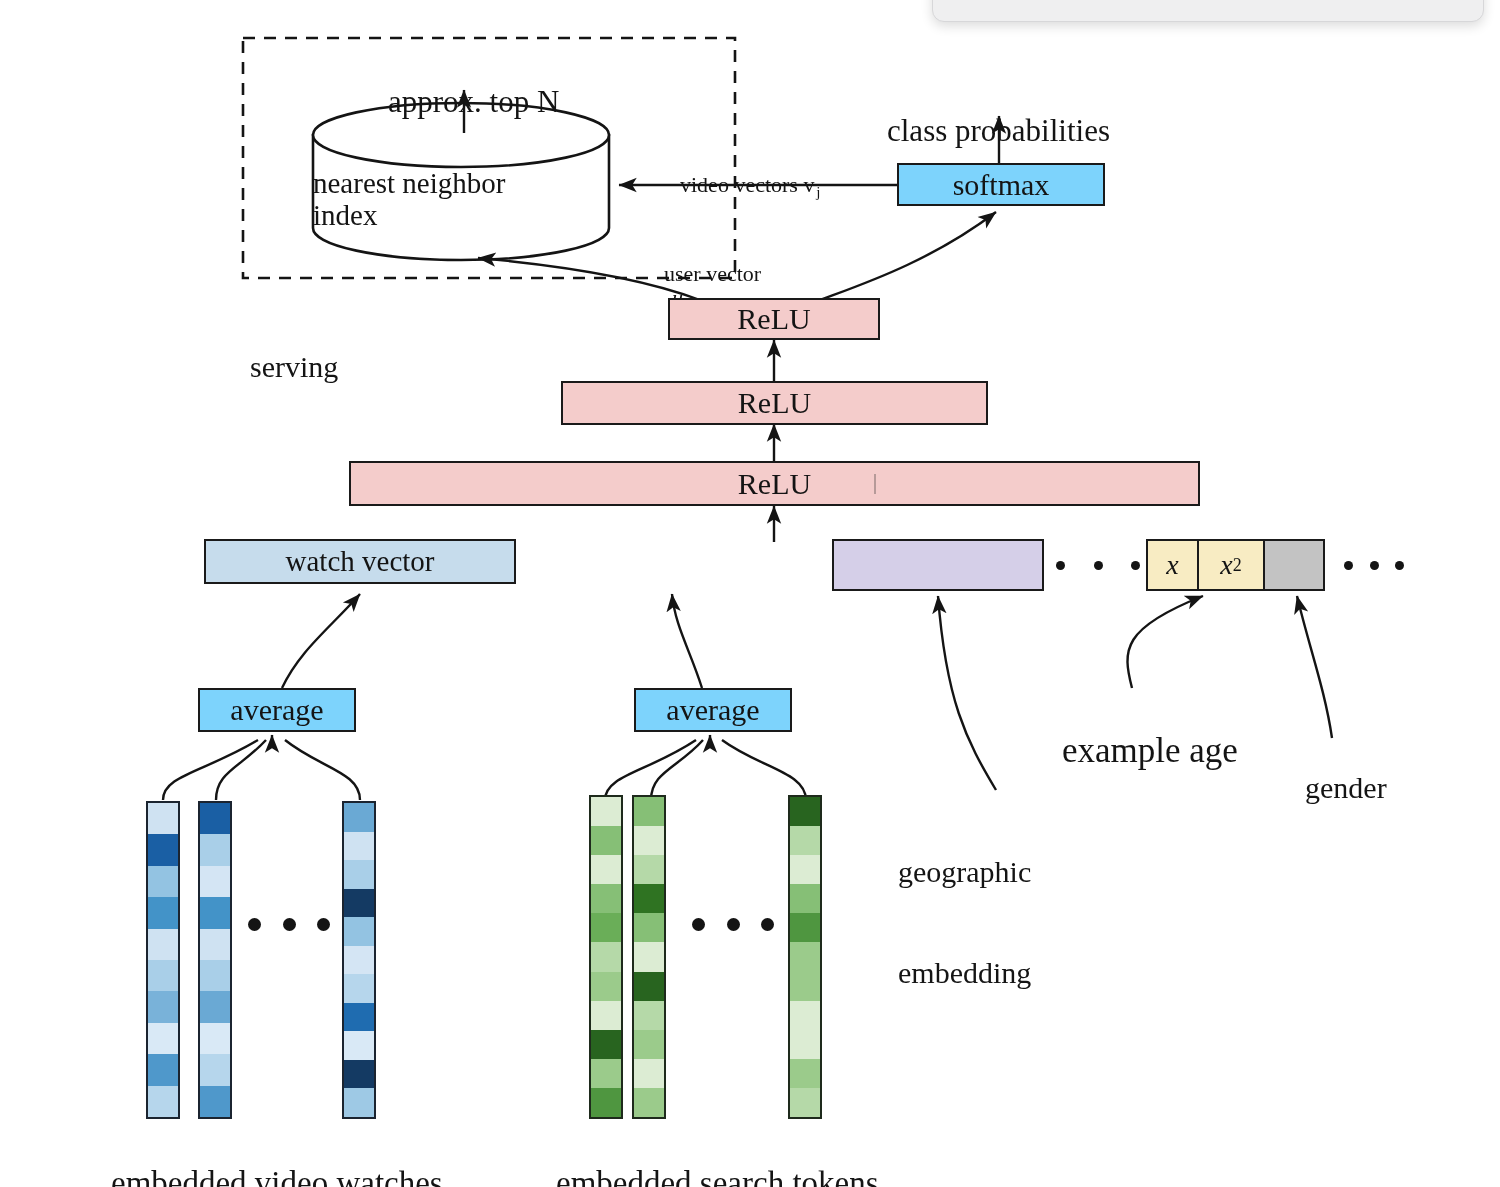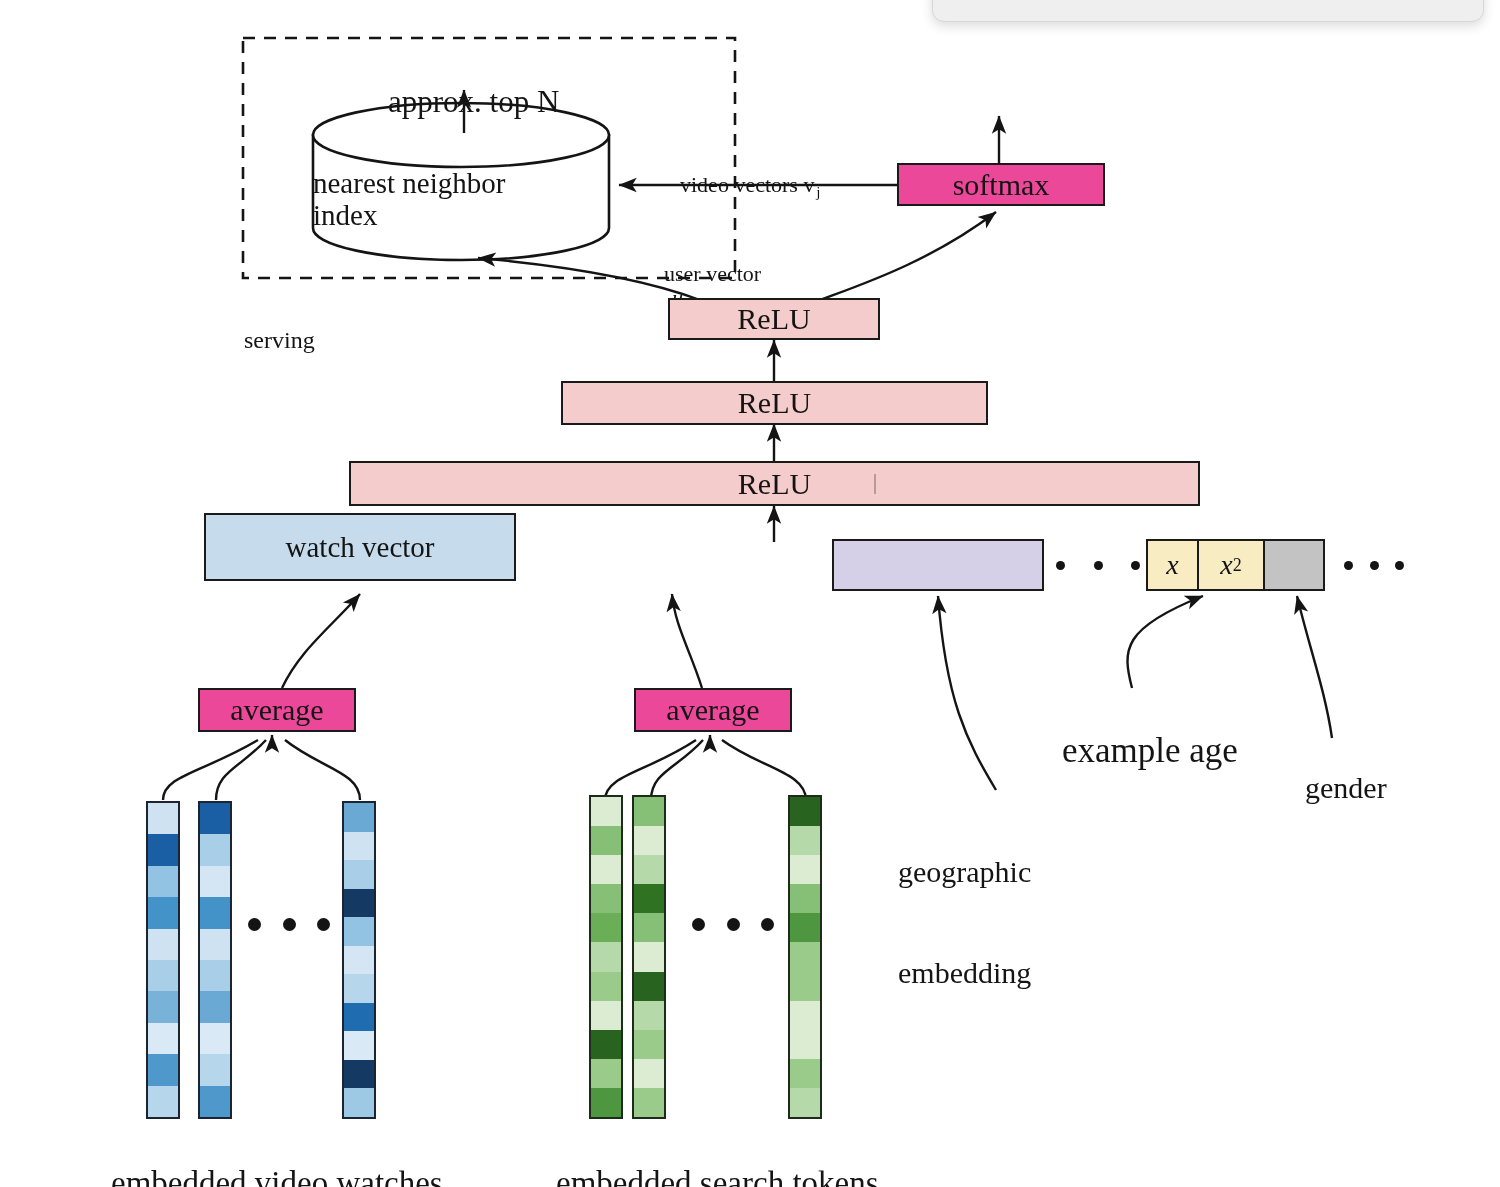--- a/index.html
+++ b/index.html
@@ -34,21 +34,21 @@
   .box {
     position: absolute;
     box-sizing: border-box;
     border: 2.2px solid #1a1a1a;
     display: flex;
     align-items: center;
     justify-content: center;
     line-height: 1;
   }
   .relu-box { background: #f4cccb; text-align: right; }
-  .plain-box { background: #ec4899; align-items: center; }
+  .plain-box { background: #7dd3fc; align-items: center; }
   .seg {
     position: absolute;
     box-sizing: border-box;
     border: 2.2px solid #1a1a1a;
     display: flex;
     align-items: center;
     justify-content: center;
   }
   .cyl-text {
     position: absolute;
@@ -152,51 +152,54 @@
 
   <div class="lbl" style="left:357px; top:50px; font-size:31px;">
     <span>approx. top N</span>
   </div>
 
   <div class="cyl-text" style="left:313px; top:168px; width:296px; font-size:29px;">
     <div>nearest neighbor</div>
     <div>index</div>
   </div>
 
-  <div class="lbl" style="left:220px; top:300px; font-size:24px;">
+  <div class="lbl" style="left:220px; top:316px; font-size:30px;">
     <span>serving</span>
   </div>
 
   <div class="lbl" style="left:658px; top:148px; font-size:22px;">
     <span>video vectors v</span><span class="ital" style="font-size:22px;"> </span><sub style="font-size:15px;">j</sub>
   </div>
 
   <div class="lbl" style="left:642px; top:237px; font-size:22px;">
     <span>user vector</span>
     <span class="ital" style="margin-left:8px;">u</span>
   </div>
 
+  <div class="lbl" style="left:856px; top:79px; font-size:31px;">
+    <span>class probabilities</span>
+  </div>
 
 
   <div class="box plain-box" style="left:897px; top:163px; width:208px; height:43px; font-size:30px;">
     <span>softmax</span>
   </div>
 
   <div class="box relu-box" style="left:668px; top:298px; width:212px; height:42px; font-size:30px;">
     <span>ReLU</span>
   </div>
   <div class="box relu-box" style="left:561px; top:381px; width:427px; height:44px; font-size:30px;">
     <span>ReLU</span>
   </div>
   <div class="box relu-box" style="left:349px; top:461px; width:851px; height:45px; font-size:30px;">
     <span>ReLU</span>
   </div>
   <div class="cursor-mark" style="left:874px; top:474px;"></div>
 
-  <div class="seg" style="left:204px; top:513px; width:312px; height:68px; background:#c6dcec; font-size:29px;">
+  <div class="seg" style="left:204px; top:539px; width:312px; height:45px; background:#c6dcec; font-size:29px;">
     <span>watch vector</span>
   </div>
   <div class="seg" style="left:832px; top:539px; width:212px; height:52px; background:#d5cfe8; font-size:29px;">
     <span></span>
   </div>
 
   <div class="dots" style="left:1056px; top:561px; width:84px; justify-content:space-between;">
     <span class="dot" style="width:9px;height:9px;"></span>
     <span class="dot" style="width:9px;height:9px;"></span>
     <span class="dot" style="width:9px;height:9px;"></span>

